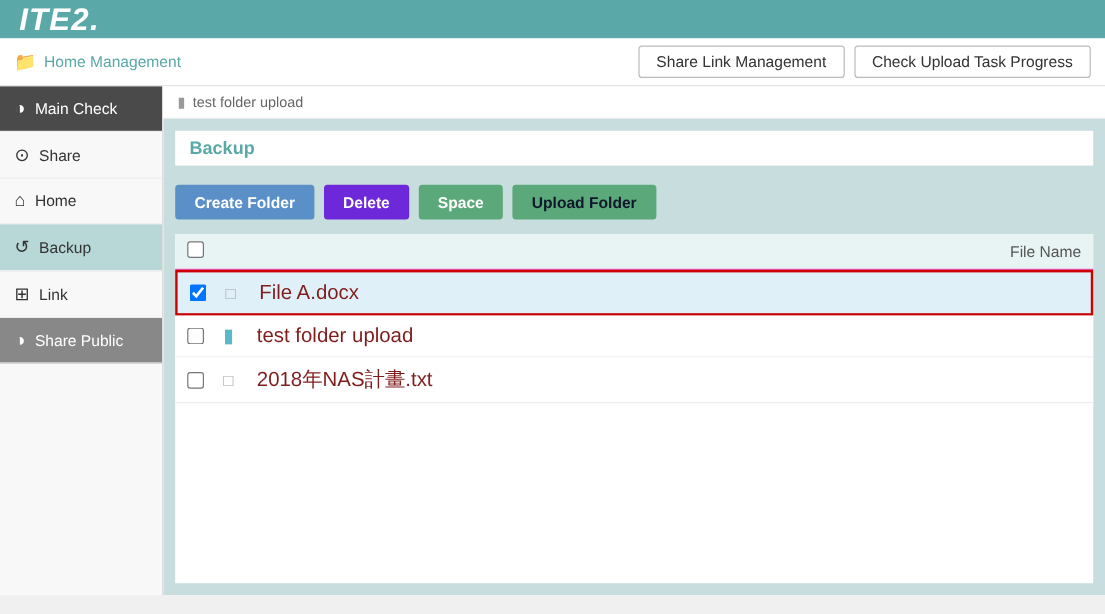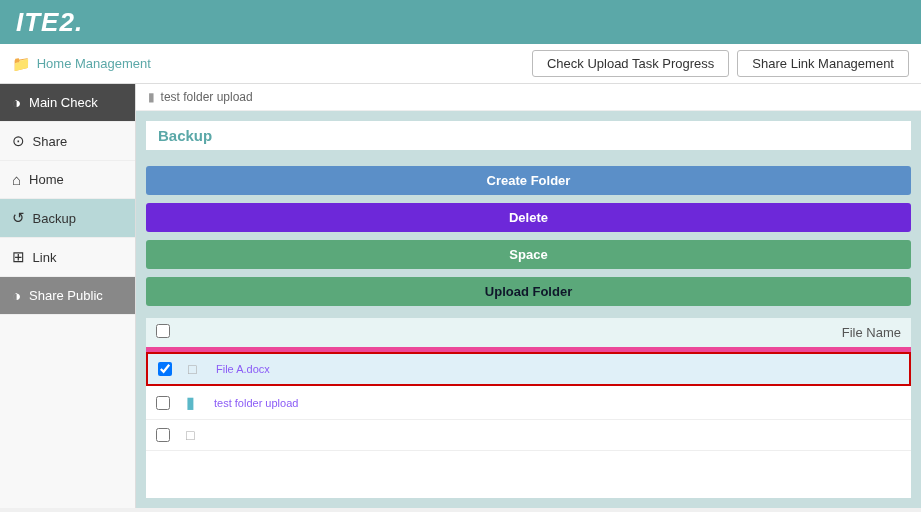--- a/index.html
+++ b/index.html
@@ -1,21 +1,21 @@
 <!DOCTYPE html>
 <html><head>
   <meta charset="utf-8">
   <style>
     * { box-sizing: border-box; margin: 0; padding: 0; }
     body { font-family: Arial, sans-serif; font-size: 13px; background: #f0f0f0; width: 921px; height: 512px; overflow: hidden; }
 
     
     .header {
       background: #5ba8a8;
-      height: 44px;
+      height: 32px;
       display: flex;
       align-items: center;
       padding: 0 16px;
     }
     .logo {
       color: white;
       font-size: 26px;
       font-weight: bold;
       font-style: italic;
       letter-spacing: 1px;
@@ -128,21 +128,20 @@
       font-weight: bold;
       padding: 4px 0;
       background: white;
       padding: 6px 12px;
     }
 
     .toolbar {
       display: flex;
       gap: 8px;
       padding: 8px 0 4px 0;
-      flex-direction: column;
     }
     .btn-create-folder {
       background: #5b8fc8;
       color: white;
       border: none;
       padding: 7px 16px;
       border-radius: 3px;
       cursor: pointer;
       font-size: 13px;
       font-weight: bold;
@@ -180,41 +179,41 @@
 
     
     .file-list {
       background: white;
       flex: 1;
     }
     .file-list-header {
       display: flex;
       align-items: center;
       padding: 6px 10px;
-      border-bottom: 5px solid #ec4899;
+      border-bottom: 1px solid #ec4899;
       background: #e8f4f4;
     }
     .file-list-header .col-check { width: 30px; }
     .file-list-header .col-name { flex: 1; text-align: right; color: #555; font-size: 13px; }
 
     .file-row {
       display: flex;
       align-items: center;
       padding: 7px 10px;
       border-bottom: 1px solid #eee;
       background: white;
       cursor: pointer;
     }
     .file-row.selected {
       background: #e0f0f8;
       border: 2px solid #cc0000;
     }
     .file-row .col-check { width: 30px; display: flex; align-items: center; }
     .file-row .col-icon { width: 28px; display: flex; align-items: center; color: #aaa; font-size: 15px; }
-    .file-row .col-name-cell { flex: 1; color: #8b5cf6; font-size: 11px; }
+    .file-row .col-name-cell { flex: 1; color: #7f1d1d; font-size: 17px; }
 
     .folder-icon-colored { color: #5bb8c8; font-size: 16px; }
     .file-icon-gray { color: #aaa; font-size: 14px; }
 
     
     input[type="checkbox"] {
       width: 14px;
       height: 14px;
       cursor: pointer;
     }
@@ -224,22 +223,22 @@
 
 <div class="header">
   <div class="logo">ITE2.</div>
 </div>
 
 <div class="navbar">
   <div class="nav-file-mgmt">
     <span style="font-size:15px;">📁</span>
     <span>Home Management</span>
   </div>
+  <button class="nav-btn">Share Link Management</button>
   <button class="nav-btn">Check Upload Task Progress</button>
-  <button class="nav-btn">Share Link Management</button>
 </div>
 
 <div class="main-layout">
 
   <div class="sidebar">
 
     <div class="sidebar-item active">
       <span class="sidebar-icon">◑</span>
       <span>Main Check</span>
     </div>
@@ -318,18 +317,19 @@
           <div class="col-name-cell">test folder upload</div>
         </div>
 
         <div class="file-row">
           <div class="col-check">
             <input type="checkbox" style="">
           </div>
           <div class="col-icon">
             <span class="file-icon-gray">□</span>
           </div>
+          <div class="col-name-cell">2018年NAS計畫.txt</div>
         </div>
 
       </div>
     </div>
   </div>
 </div>
 
 </body></html>

